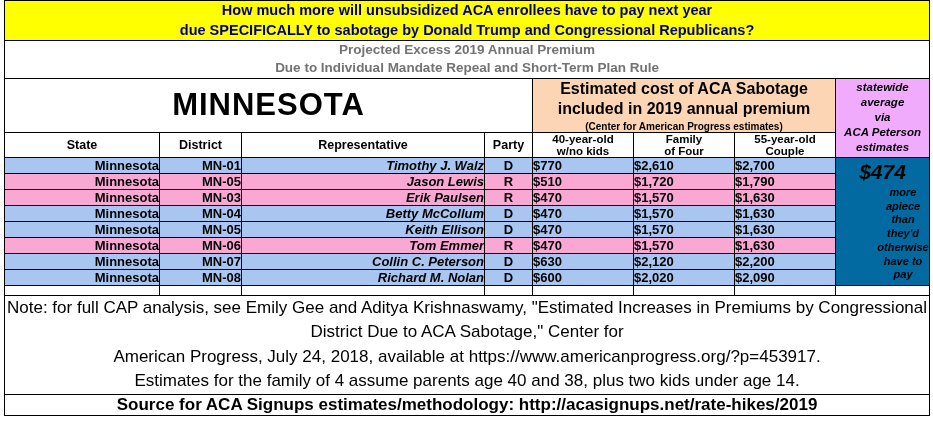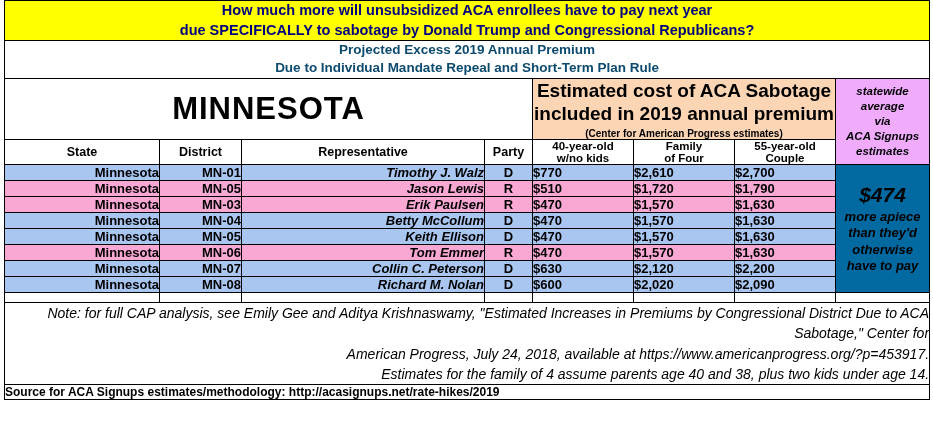--- a/index.html
+++ b/index.html
@@ -37,41 +37,41 @@
     font-size: 14.5px;
     color: #000080;
     line-height: 1.35;
     padding: 7px 4px 8px 4px;
   }
   .subtitle {
     background: #ffffff;
     text-align: center;
     font-weight: bold;
     font-size: 13.5px;
-    color: #0c4a6e;
+    color: #737373;
     line-height: 1.35;
     padding: 6px 4px 7px 4px;
     margin-top: 29px;
   }
   .state-name {
     text-align: center;
     font-weight: bold;
     font-size: 31px;
     letter-spacing: 1px;
     color: #000000;
     padding: 6px 0 8px 0;
   }
   .sab-head {
     background: #fcd5b4;
     text-align: center;
     padding: 4px 4px 5px 4px;
   }
   .sab-head .l1 {
     font-weight: bold;
-    font-size: 19px;
+    font-size: 16px;
     color: #000000;
     line-height: 1.25;
   }
   .sab-head .l2 {
     font-weight: bold;
     font-size: 10px;
     color: #000000;
     padding-top: 2px;
   }
   .avg-head {
@@ -153,44 +153,44 @@
   }
   .avg-amount {
     font-weight: bold;
     font-size: 21px;
     color: #000000;
     font-style: italic;
   }
   .avg-note {
     font-weight: bold;
     font-style: italic;
-    font-size: 13px;
+    font-size: 11px;
     line-height: 1.25;
     color: #000000;
     padding-top: 2px;
+    padding-left: 41px;
   }
   .spacer-row td {
     height: 9px;
     background: #ffffff;
     border: 1px solid #000000;
   }
   .note {
-    font-size: 14px;
+    font-size: 17px;
     color: #000000;
     line-height: 1.45;
     padding: 6px 7px 6px 7px;
-    text-align: right;
-    font-style: italic;
+    text-align: center;
   }
   .source {
-    font-size: 12px;
+    font-size: 17px;
     font-weight: bold;
     color: #000000;
     padding: 5px 7px 6px 7px;
-    text-align: left;
+    text-align: center;
   }
 </style>
 </head>
 <body>
 
 <div class="sheet">
   <table class="grid">
     <colgroup>
       <col style="width:155px">
       <col style="width:82px">
@@ -218,21 +218,21 @@
         <td class="state-name" colspan="4">MINNESOTA</td>
         <td class="sab-head" colspan="3">
           <div class="l1">Estimated cost of ACA Sabotage</div>
           <div class="l1">included in 2019 annual premium</div>
           <div class="l2">(Center for American Progress estimates)</div>
         </td>
         <td class="avg-head" rowspan="2">
           <div>statewide</div>
           <div>average</div>
           <div>via</div>
-          <div>ACA Signups</div>
+          <div>ACA Peterson</div>
           <div>estimates</div>
         </td>
       </tr>
       <tr>
         <td class="colhead">State</td>
         <td class="colhead">District</td>
         <td class="colhead">Representative</td>
         <td class="colhead">Party</td>
         <td class="colhead small">
           <div>40-year-old</div>

